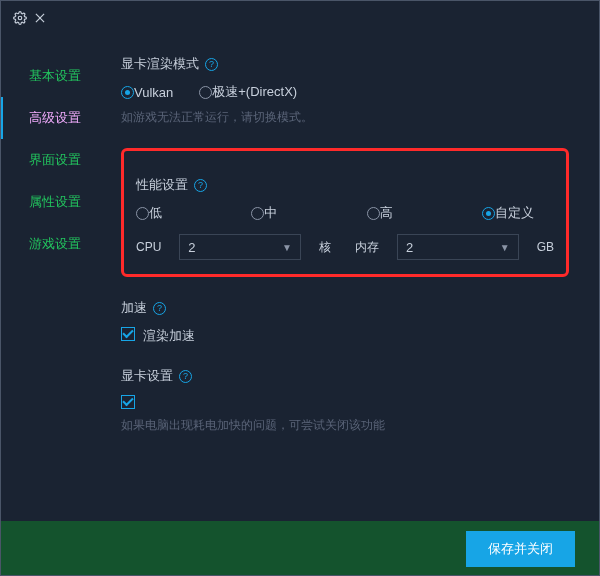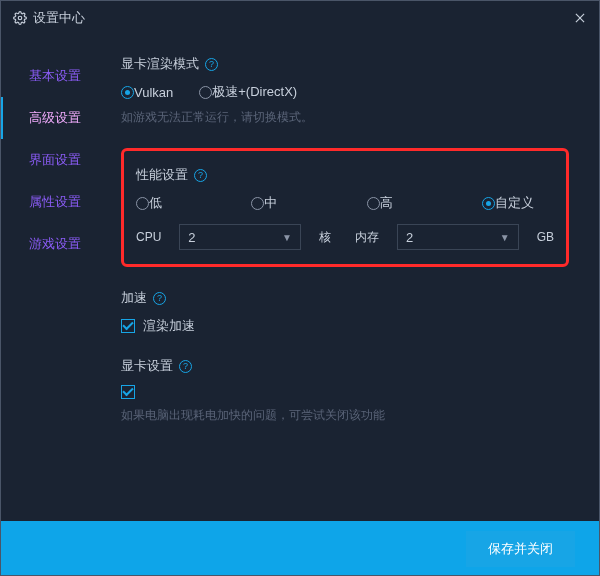--- a/index.html
+++ b/index.html
@@ -19,63 +19,63 @@
     background: #1a2332;
   }
   .titlebar .icon { width: 14px; height: 14px; margin-right: 6px; color: #c8d0dc; }
   .titlebar .title { flex: 1; font-size: 13px; }
   .titlebar .close { width: 14px; height: 14px; cursor: pointer; color: #c8d0dc; }
   .body { display: flex; height: 486px; }
   .sidebar { width: 110px; padding-top: 20px; }
   .nav-item {
     padding: 12px 0 12px 28px;
     cursor: pointer;
-    color: #8b5cf6;
+    color: #22c55e;
     font-size: 13px;
   }
   .nav-item.active { color: #f0abfc; border-left: 2px solid #17a5e6; padding-left: 26px; }
   .main { flex: 1; padding: 20px 30px 0 10px; }
   .section { margin-bottom: 22px; }
   .section-title { display: flex; align-items: center; margin-bottom: 10px; font-size: 13px; color: #c8d0dc; }
   .help { width: 13px; height: 13px; border: 1px solid #17a5e6; border-radius: 50%; color: #17a5e6; font-size: 9px; display: inline-flex; align-items: center; justify-content: center; margin-left: 6px; cursor: pointer; }
   .radio-row { display: flex; align-items: center; gap: 26px; margin-bottom: 8px; }
   .radio { display: flex; align-items: center; cursor: pointer; }
   .radio .circ { width: 13px; height: 13px; border: 1px solid #8a94a6; border-radius: 50%; display: flex; align-items: center; justify-content: center; }
   .radio.checked .circ { border-color: #17a5e6; }
   .radio.checked .dot { width: 5px; height: 5px; background: #17a5e6; border-radius: 50%; }
   .hint { font-size: 12px; color: #5a6478; margin-top: 2px; }
   .highlight-box {
     border: 3px solid #ff2a2a;
     border-radius: 6px;
-    padding: 15px 12px 14px 12px;
+    padding: 25px 12px 14px 12px;
     margin-bottom: 22px;
   }
   .perf-radios { display: flex; align-items: center; gap: 0; margin-bottom: 12px; justify-content: space-between; padding-right: 20px; }
   .perf-row { display: flex; align-items: center; gap: 18px; }
   .label-sm { font-size: 12px; color: #c8d0dc; }
   .select {
     flex: 1;
     height: 26px;
     border: 1px solid #3a4556;
     background: #1a2332;
     display: flex; align-items: center; justify-content: space-between;
     padding: 0 8px;
     cursor: pointer;
     color: #c8d0dc;
     min-width: 0;
   }
   .select .chev { font-size: 10px; color: #8a94a6; }
-  .checkbox { display: flex; align-items: center; gap: 8px; cursor: pointer; }
+  .checkbox { display: flex; gap: 8px; cursor: pointer; }
   .checkbox .box { width: 14px; height: 14px; border: 1px solid #17a5e6; display: flex; align-items: center; justify-content: center; }
   .checkbox.checked .box::after { content: ""; width: 4px; height: 8px; border: solid #17a5e6; border-width: 0 2px 2px 0; transform: rotate(45deg) translate(-1px,-1px); }
   .footer {
     height: 56px;
     display: flex; align-items: center; justify-content: flex-end;
     padding: 0 24px;
-    background: #0ea5e9;
+    background: #14532d;
   }
   .save-btn {
     background: #17a5e6;
     color: #fff;
     border: none;
     padding: 9px 22px;
     font-size: 13px;
     cursor: pointer;
     font-family: inherit;
   }
@@ -83,21 +83,20 @@
 </head>
 <body>
 
 <div class="titlebar">
   <span class="icon">
     <svg viewBox="0 0 24 24" width="14" height="14" fill="none" stroke="currentColor" stroke-width="2">
         <circle cx="12" cy="12" r="3"></circle>
         <path d="M19.4 15a1.7 1.7 0 0 0 .34 1.87l.06.06a2 2 0 1 1-2.83 2.83l-.06-.06a1.7 1.7 0 0 0-1.87-.34 1.7 1.7 0 0 0-1.03 1.56V21a2 2 0 1 1-4 0v-.09a1.7 1.7 0 0 0-1.11-1.56 1.7 1.7 0 0 0-1.87.34l-.06.06a2 2 0 1 1-2.83-2.83l.06-.06a1.7 1.7 0 0 0 .34-1.87 1.7 1.7 0 0 0-1.56-1.03H3a2 2 0 1 1 0-4h.09a1.7 1.7 0 0 0 1.56-1.11 1.7 1.7 0 0 0-.34-1.87l-.06-.06a2 2 0 1 1 2.83-2.83l.06.06a1.7 1.7 0 0 0 1.87.34H9a1.7 1.7 0 0 0 1.03-1.56V3a2 2 0 1 1 4 0v.09a1.7 1.7 0 0 0 1.03 1.56 1.7 1.7 0 0 0 1.87-.34l.06-.06a2 2 0 1 1 2.83 2.83l-.06.06a1.7 1.7 0 0 0-.34 1.87V9a1.7 1.7 0 0 0 1.56 1.03H21a2 2 0 1 1 0 4h-.09a1.7 1.7 0 0 0-1.56 1.03z"></path>
       </svg>
   </span>
-  <span class="title">设置中心</span>
   <span class="close">
     <svg viewBox="0 0 24 24" width="14" height="14" stroke="currentColor" stroke-width="2">
         <line x1="5" y1="5" x2="19" y2="19"></line>
         <line x1="19" y1="5" x2="5" y2="19"></line>
       </svg>
   </span>
 </div>
 
 <div class="body">
   <div class="sidebar">

